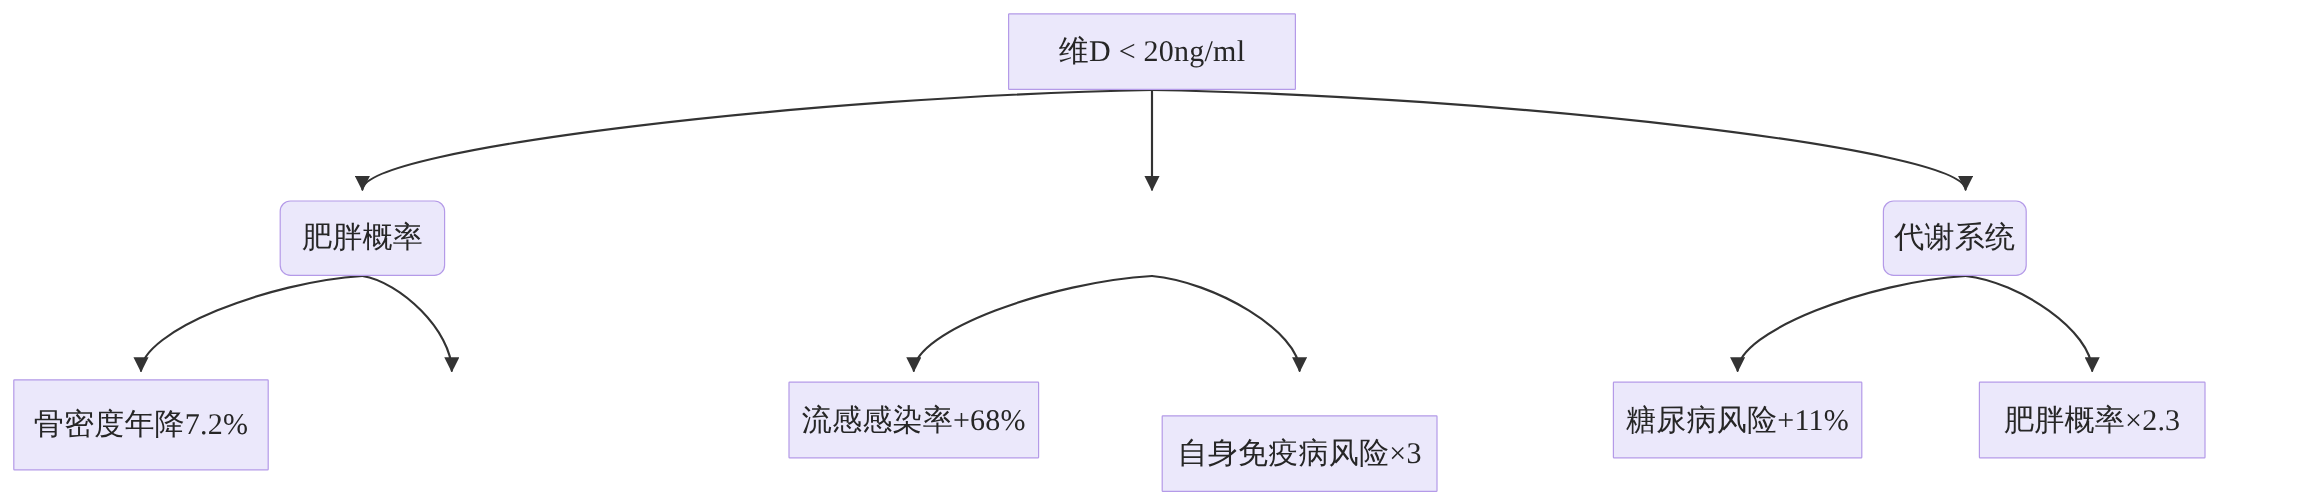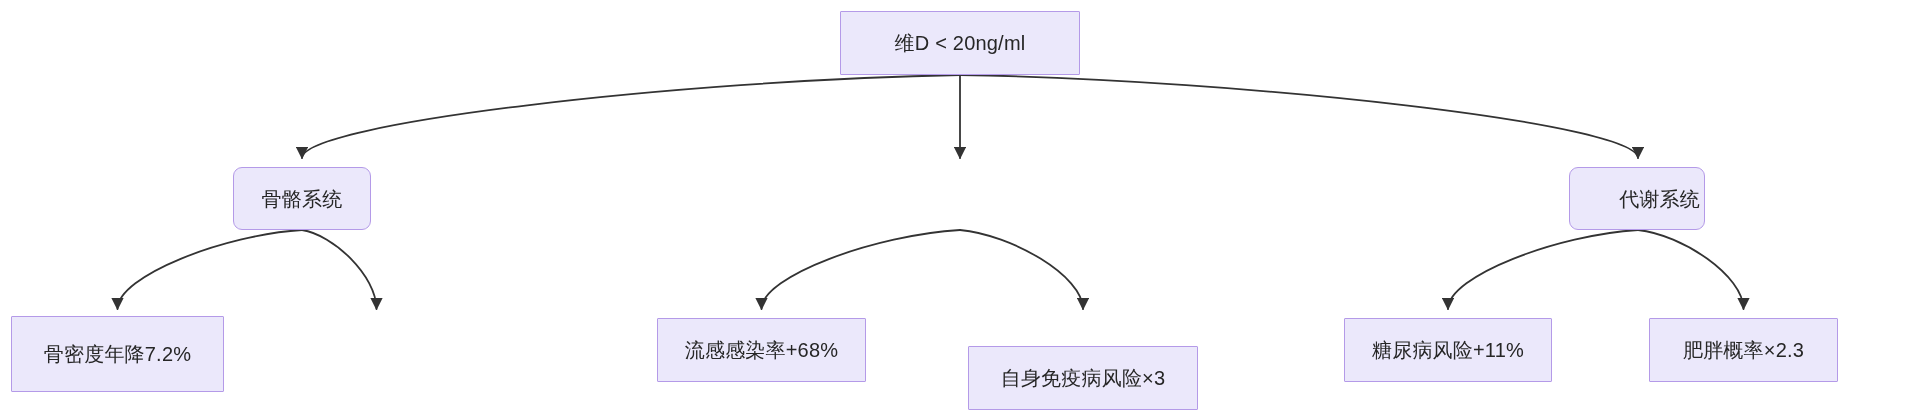--- a/index.html
+++ b/index.html
@@ -29,25 +29,26 @@
   }
   .node-box {
     position: absolute;
     box-sizing: border-box;
     background: #ebe8fb;
     border: 1.6px solid #b49ae8;
     display: flex;
     align-items: center;
     justify-content: center;
     color: #262626;
-    font-size: 20px;
+    font-size: 25px;
     line-height: 1;
     letter-spacing: 0.2px;
     white-space: nowrap;
     user-select: none;
+    font-family: Liberation Serif, serif;
   }
   .node-box.rounded { border-radius: 9px; }
   .node-box.square  { border-radius: 1px; }
   .node-label {
     display: block;
     padding: 0 4px;
   }
 </style>
 </head>
 <body>
@@ -71,23 +72,23 @@
         <path d="M 1638 230 C 1558.2 234.74, 1448 275.82, 1448 309" marker-end="url(#arrowhead)" stroke-linecap="round"></path>
         <path d="M 1638 230 C 1682.31 234.74, 1743.5 275.82, 1743.5 309" marker-end="url(#arrowhead)" stroke-linecap="round"></path>
       </g>
   </svg>
 
   <div class="node-box square" id="node-root" style="left: 840px; top: 11px; width: 240px; height: 64px;">
     <span class="node-label">维D &lt; 20ng/ml</span>
   </div>
 
   <div class="node-box rounded" id="node-skeletal" style="left: 233px; top: 167px; width: 138px; height: 63px;">
-    <span class="node-label">骨骼系统</span>
+    <span class="node-label">肥胖概率</span>
   </div>
-  <div class="node-box rounded" id="node-metabolic" style="left: 1569px; top: 167px; width: 136px; height: 63px; justify-content: flex-end;">
+  <div class="node-box rounded" id="node-metabolic" style="left: 1569px; top: 167px; width: 120px; height: 63px;">
     <span class="node-label">代谢系统</span>
   </div>
 
   <div class="node-box square" id="node-bone-density" style="left: 11px; top: 316px; width: 213px; height: 76px;">
     <span class="node-label">骨密度年降7.2%</span>
   </div>
   <div class="node-box square" id="node-flu-infection" style="left: 657px; top: 318px; width: 209px; height: 64px;">
     <span class="node-label">流感感染率+68%</span>
   </div>
   <div class="node-box square" id="node-autoimmune" style="left: 968px; top: 318px; width: 230px; height: 64px; margin-top: 28px;">

